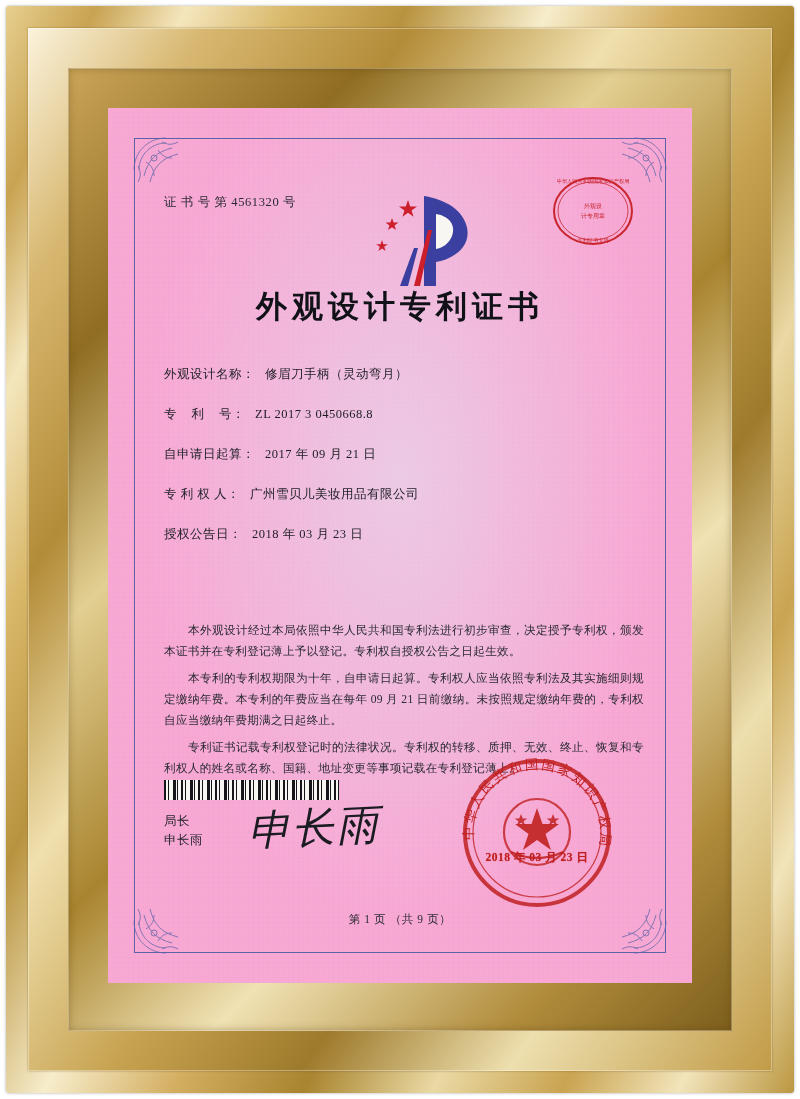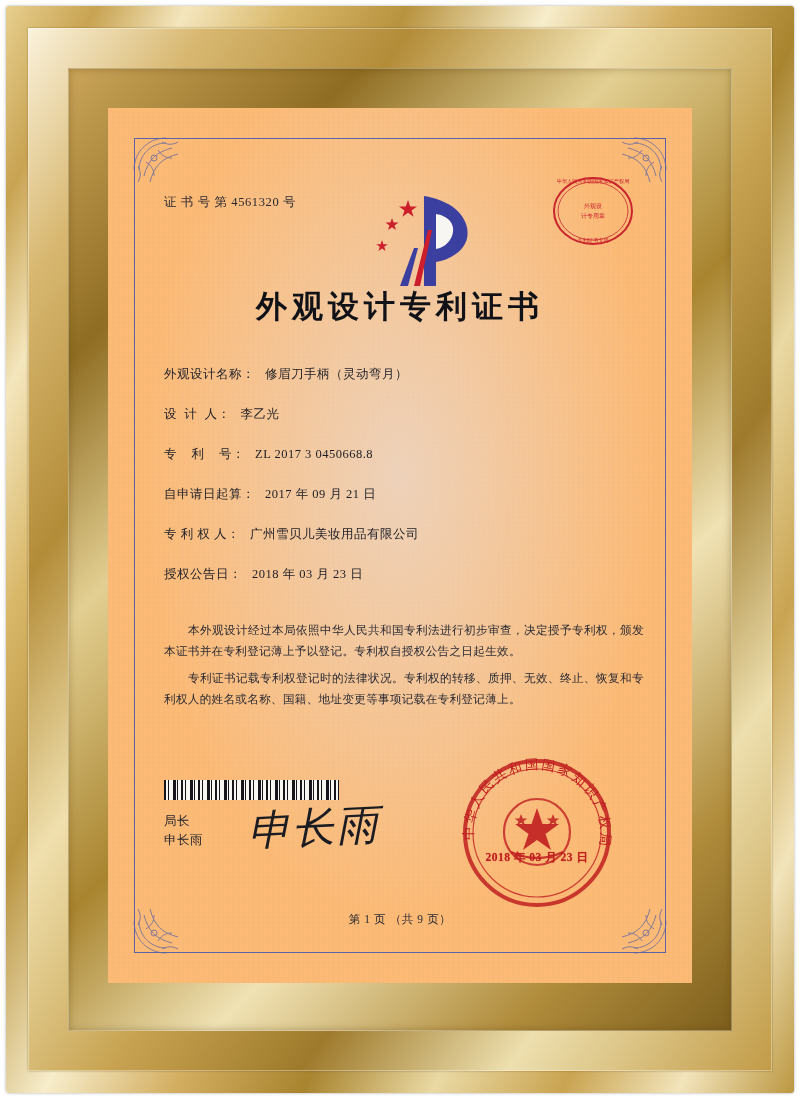--- a/index.html
+++ b/index.html
@@ -82,21 +82,21 @@
     box-shadow: inset 0 0 4px rgba(120,95,40,0.35);
   }
 
   
   .cert {
     position: absolute;
     left: 108px;
     top: 108px;
     width: 584px;
     height: 875px;
-    background: #fdba74;
+    background: #f9a8d4;
     box-sizing: border-box;
   }
   
   .cert-tint {
     position: absolute;
     inset: 0;
     background:
       radial-gradient(ellipse at 50% 42%, rgba(226,230,242,0.55) 0%, rgba(247,246,242,0) 62%),
       repeating-linear-gradient(90deg, rgba(140,150,190,0.05) 0 1px, rgba(0,0,0,0) 1px 5px),
       repeating-linear-gradient(0deg, rgba(140,150,190,0.04) 0 1px, rgba(0,0,0,0) 1px 5px);
@@ -389,43 +389,40 @@
   </div>
 
   <div class="title">外观设计专利证书</div>
 
   <div class="fields">
     <div class="field">
       <span class="k">外观设计名称：</span>
       <span class="v">修眉刀手柄（灵动弯月）</span>
     </div>
     <div class="field">
-      <span class="k">设  计  人：</span>
-      <span class="v">李乙光</span>
-    </div>
-    <div class="field">
       <span class="k">专    利    号：</span>
       <span class="v">ZL 2017 3 0450668.8</span>
     </div>
     <div class="field">
       <span class="k">自申请日起算：</span>
       <span class="v">2017 年 09 月 21 日</span>
     </div>
     <div class="field">
       <span class="k">专 利 权 人：</span>
       <span class="v">广州雪贝儿美妆用品有限公司</span>
     </div>
     <div class="field">
       <span class="k">授权公告日：</span>
       <span class="v">2018 年 03 月 23 日</span>
     </div>
   </div>
 
   <div class="body-text">
     <p>本外观设计经过本局依照中华人民共和国专利法进行初步审查，决定授予专利权，颁发本证书并在专利登记薄上予以登记。专利权自授权公告之日起生效。</p>
+    <p>本专利的专利权期限为十年，自申请日起算。专利权人应当依照专利法及其实施细则规定缴纳年费。本专利的年费应当在每年 09 月 21 日前缴纳。未按照规定缴纳年费的，专利权自应当缴纳年费期满之日起终止。</p>
     <p>专利证书记载专利权登记时的法律状况。专利权的转移、质押、无效、终止、恢复和专利权人的姓名或名称、国籍、地址变更等事项记载在专利登记薄上。</p>
   </div>
 
   <div class="barcode"></div>
 
   <div class="sig-label">
     <div>局长</div>
     <div>申长雨</div>
   </div>
   <div class="sig-script">申长雨</div>

